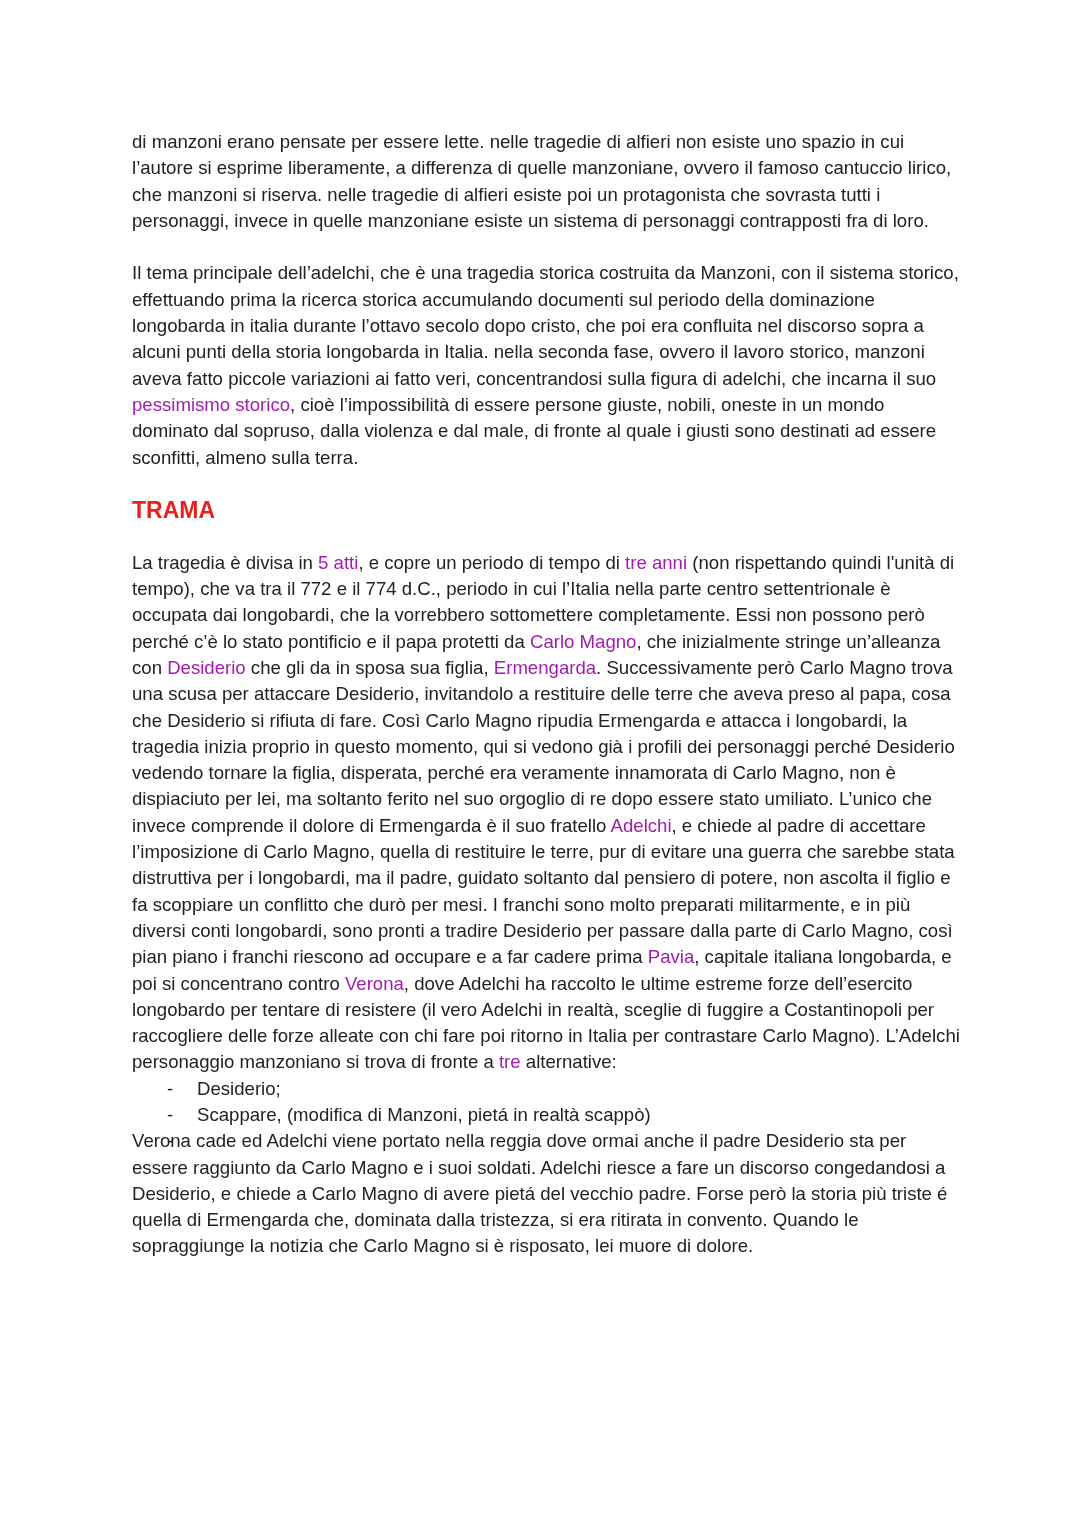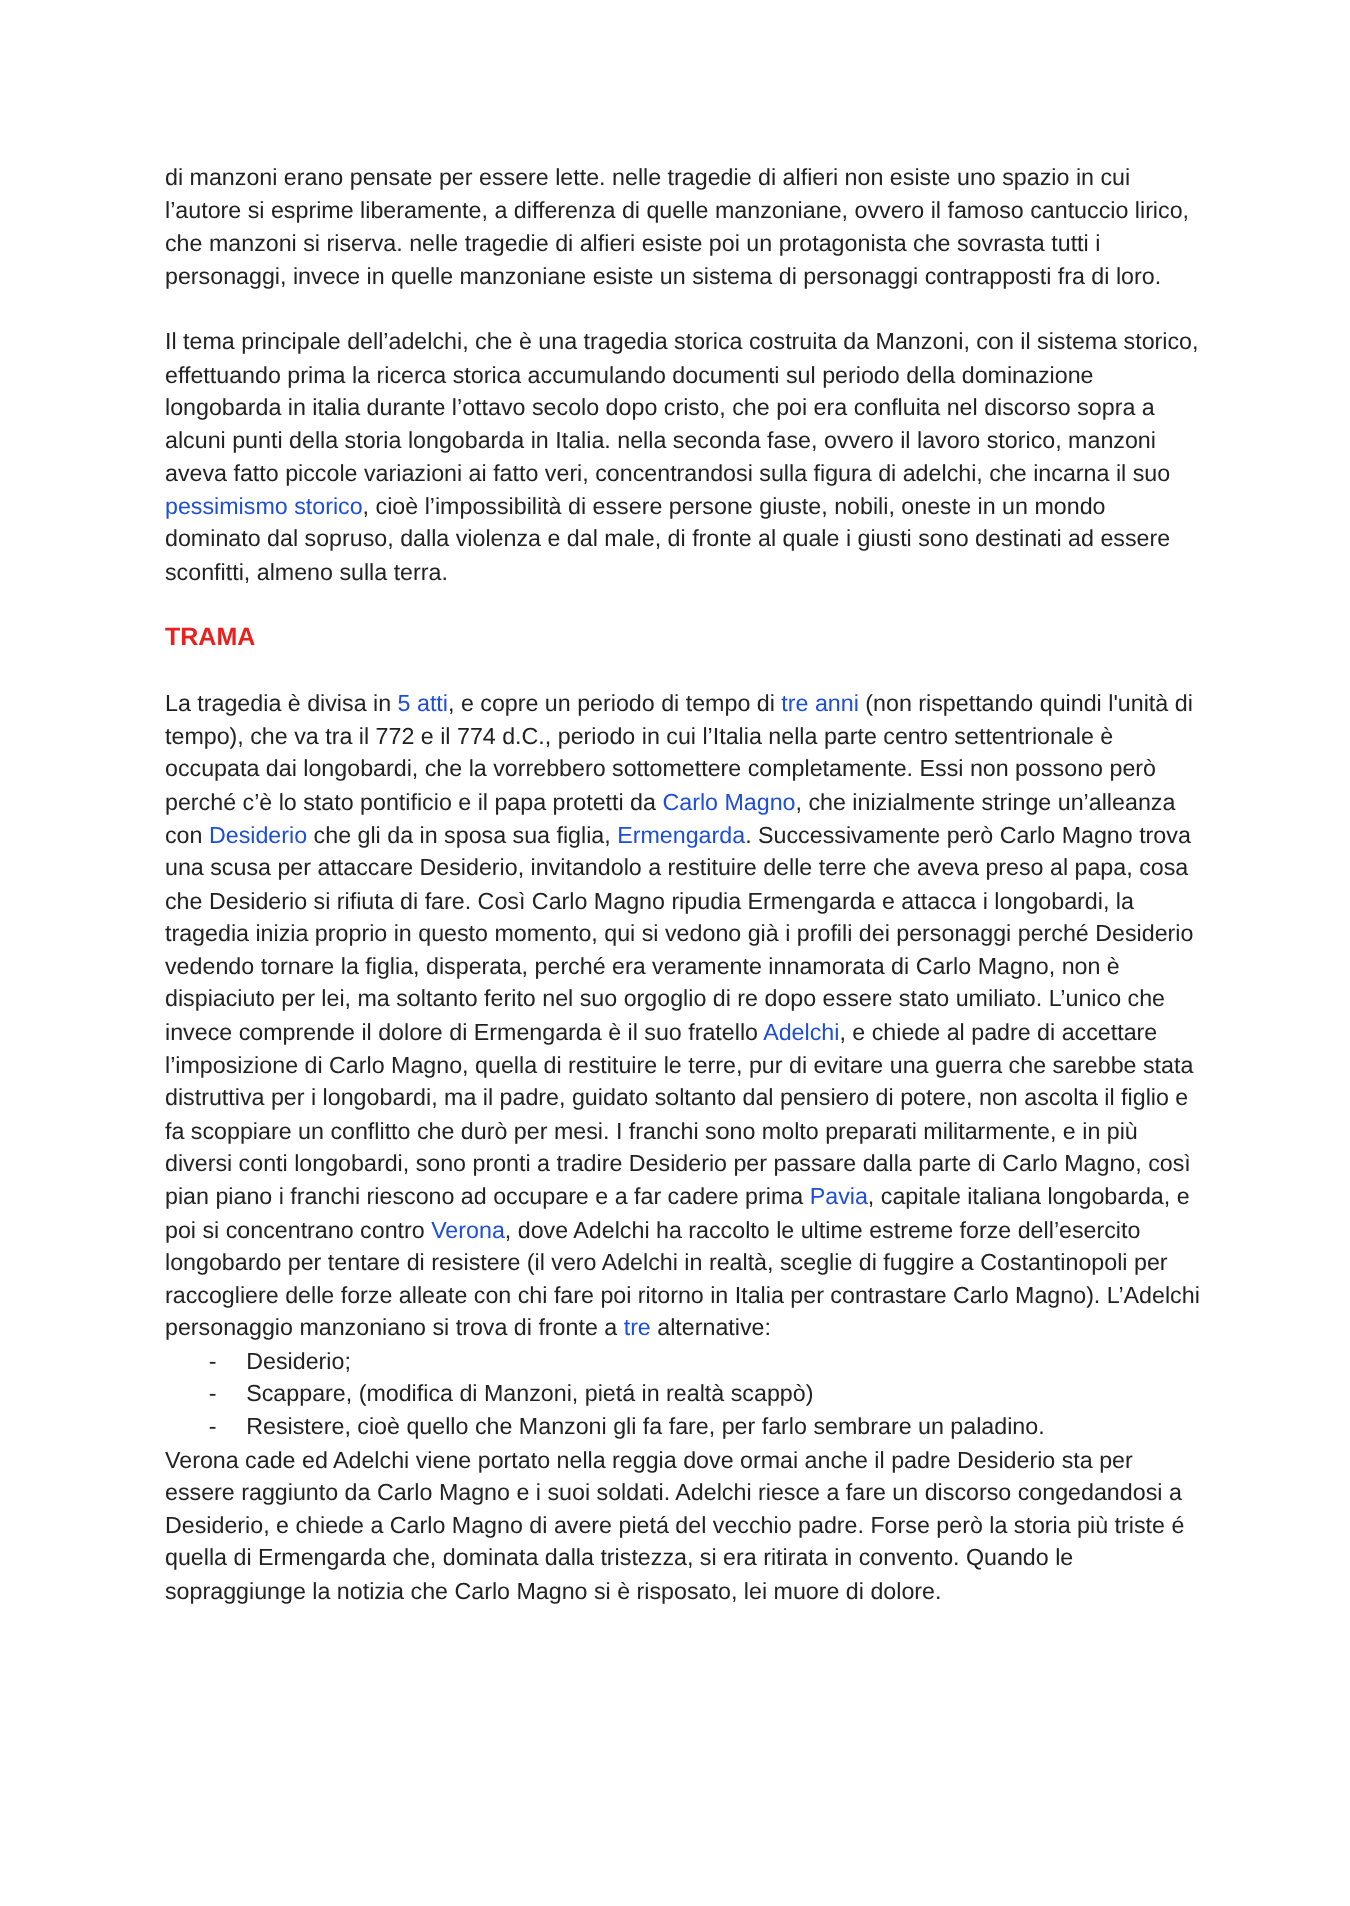--- a/index.html
+++ b/index.html
@@ -4,36 +4,36 @@
 <style>
   html, body { margin: 0; padding: 0; background: #ffffff; }
   body { width: 1080px; height: 1525px; position: relative; overflow: hidden; }
   .page {
     position: absolute; left: 132px; top: 129px; width: 830px;
     font-family: "Liberation Sans", sans-serif;
     font-size: 18.6px; line-height: 26.3px; color: #222222;
   }
   p { margin: 0; }
   .gap { height: 26.3px; }
-  .hl { color: #1d4ed8; }
-  .heading { color: #e8201e; font-weight: bold; font-size: 20px; }
+  .hl { color: #a21caf; }
+  .heading { color: #e8201e; font-weight: bold; font-size: 23px; }
   ul.alts { list-style: none; margin: 0; padding: 0; }
   ul.alts li { position: relative; padding-left: 65px; }
   ul.alts li .dash { position: absolute; left: 35px; }
 </style>
 </head>
 <body>
 
 <div class="page">
   <p>di manzoni erano pensate per essere lette. nelle tragedie di alfieri non esiste uno spazio in cui l’autore si esprime liberamente, a differenza di quelle manzoniane, ovvero il famoso cantuccio lirico, che manzoni si riserva. nelle tragedie di alfieri esiste poi un protagonista che sovrasta tutti i personaggi, invece in quelle manzoniane esiste un sistema di personaggi contrapposti fra di loro.</p>
   <div class="gap"></div>
   <p><span>Il tema principale dell’adelchi, che è una tragedia storica costruita da Manzoni, con il sistema storico, effettuando prima la ricerca storica accumulando documenti sul periodo della dominazione longobarda in italia durante l’ottavo secolo dopo cristo, che poi era confluita nel discorso sopra a alcuni punti della storia longobarda in Italia. nella seconda fase, ovvero il lavoro storico, manzoni aveva fatto piccole variazioni ai fatto veri, concentrandosi sulla figura di adelchi, che incarna il suo </span><span class="hl">pessimismo storico</span><span>, cioè l’impossibilità di essere persone giuste, nobili, oneste in un mondo dominato dal sopruso, dalla violenza e dal male, di fronte al quale i giusti sono destinati ad essere sconfitti, almeno sulla terra.</span></p>
   <div class="gap"></div>
   <p class="heading">TRAMA</p>
   <div class="gap"></div>
   <p id="trama-body"><span>La tragedia è divisa in </span><span class="hl">5 atti</span><span>, e copre un periodo di tempo di </span><span class="hl">tre anni</span><span> (non rispettando quindi l'unità di tempo), che va tra il 772 e il 774 d.C., periodo in cui l’Italia nella parte centro settentrionale è occupata dai longobardi, che la vorrebbero sottomettere completamente. Essi non possono però perché c’è lo stato pontificio e il papa protetti da </span><span class="hl">Carlo Magno</span><span>, che inizialmente stringe un’alleanza con </span><span class="hl">Desiderio</span><span> che gli da in sposa sua figlia, </span><span class="hl">Ermengarda</span><span>. Successivamente però Carlo Magno trova una scusa per attaccare Desiderio, invitandolo a restituire delle terre che aveva preso al papa, cosa che Desiderio si rifiuta di fare. Così Carlo Magno ripudia Ermengarda e attacca i longobardi, la tragedia inizia proprio in questo momento, qui si vedono già i profili dei personaggi perché Desiderio vedendo tornare la figlia, disperata, perché era veramente innamorata di Carlo Magno, non è dispiaciuto per lei, ma soltanto ferito nel suo orgoglio di re dopo essere stato umiliato. L’unico che invece comprende il dolore di Ermengarda è il suo fratello </span><span class="hl">Adelchi</span><span>, e chiede al padre di accettare l’imposizione di Carlo Magno, quella di restituire le terre, pur di evitare una guerra che sarebbe stata distruttiva per i longobardi, ma il padre, guidato soltanto dal pensiero di potere, non ascolta il figlio e fa scoppiare un conflitto che durò per mesi. I franchi sono molto preparati militarmente, e in più diversi conti longobardi, sono pronti a tradire Desiderio per passare dalla parte di Carlo Magno, così pian piano i franchi riescono ad occupare e a far cadere prima </span><span class="hl">Pavia</span><span>, capitale italiana longobarda, e poi si concentrano contro </span><span class="hl">Verona</span><span>, dove Adelchi ha raccolto le ultime estreme forze dell’esercito longobardo per tentare di resistere (il vero Adelchi in realtà, sceglie di fuggire a Costantinopoli per raccogliere delle forze alleate con chi fare poi ritorno in Italia per contrastare Carlo Magno). L’Adelchi personaggio manzoniano si trova di fronte a </span><span class="hl">tre</span><span> alternative:</span></p>
   <ul class="alts">
     <li><span class="dash">-</span><span>Desiderio;</span></li>
     <li><span class="dash">-</span><span>Scappare, (modifica di Manzoni, pietá in realtà scappò)</span></li>
-    <li><span class="dash">-</span><span>Resistere, cioè quello che Manzoni gli fa fare, per farlo sembrare un paladino.</span></li>
+    <li><span class="dash">-</span></li>
   </ul>
   <p>Verona cade ed Adelchi viene portato nella reggia dove ormai anche il padre Desiderio sta per essere raggiunto da Carlo Magno e i suoi soldati. Adelchi riesce a fare un discorso congedandosi a Desiderio, e chiede a Carlo Magno di avere pietá del vecchio padre. Forse però la storia più triste é quella di Ermengarda che, dominata dalla tristezza, si era ritirata in convento. Quando le sopraggiunge la notizia che Carlo Magno si è risposato, lei muore di dolore.</p>
 </div>
 
 </body></html>

